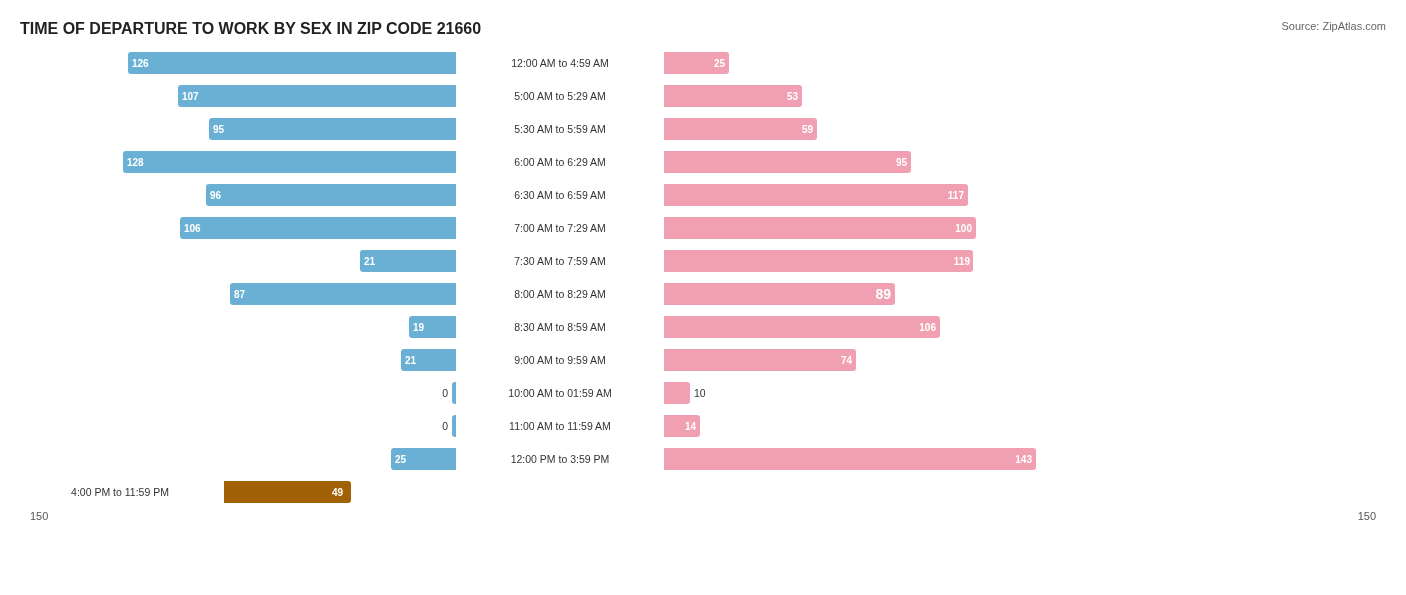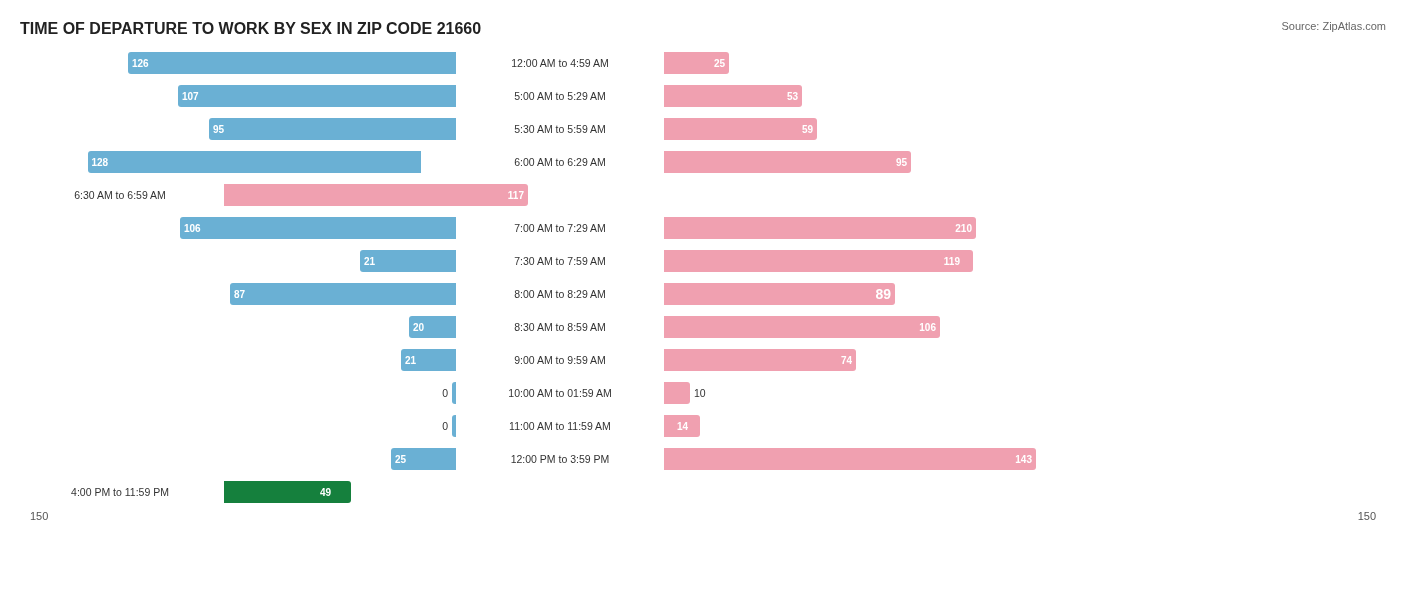--- a/index.html
+++ b/index.html
@@ -148,68 +148,74 @@
         </div>
         <div class="label-center" style="width: 200px; text-align: center; font-size: 10.5px; color: rgb(51, 51, 51); flex-shrink: 0; padding: 0px 4px;">5:30 AM to 5:59 AM</div>
         <div style="width: 440px; display: flex; align-items: center; justify-content: flex-start; padding-left: 4px;">
           <div class="bar-female" style="background: rgb(240, 160, 176); height: 22px; width: 153px; border-radius: 0px 3px 3px 0px; display: flex; align-items: center; justify-content: flex-end; padding-right: 4px; flex-shrink: 0;">
             <span style="font-size: 10px; color: rgb(255, 255, 255); font-weight: bold;">59</span>
           </div>
           <span style="font-size: 10.5px; color: rgb(51, 51, 51); margin-left: 4px; min-width: 28px;"></span>
         </div>
       </div>
       <div class="bar-row" style="display: flex; align-items: center; margin-bottom: 3px; height: 30px;">
-        <div class="left-section" style="width: 440px; display: flex; align-items: center; justify-content: center; position: relative; padding-right: 4px;">
+        <div class="left-section" style="width: 440px; display: flex; align-items: center; justify-content: flex-end; position: relative; padding-right: 4px;">
           <span style="font-size: 10.5px; color: rgb(51, 51, 51); margin-right: 4px; min-width: 28px; text-align: right;"></span>
           <div class="bar-male" style="background: rgb(106, 176, 212); height: 22px; width: 333px; border-radius: 3px 0px 0px 3px; display: flex; align-items: center; justify-content: flex-start; padding-left: 4px; flex-shrink: 0;">
             <span style="font-size: 10px; color: rgb(255, 255, 255); font-weight: bold;">128</span>
           </div>
         </div>
         <div class="label-center" style="width: 200px; text-align: center; font-size: 10.5px; color: rgb(51, 51, 51); flex-shrink: 0; padding: 0px 4px;">6:00 AM to 6:29 AM</div>
         <div style="width: 440px; display: flex; align-items: center; justify-content: flex-start; padding-left: 4px;">
           <div class="bar-female" style="background: rgb(240, 160, 176); height: 22px; width: 247px; border-radius: 0px 3px 3px 0px; display: flex; align-items: center; justify-content: flex-end; padding-right: 4px; flex-shrink: 0;">
             <span style="font-size: 10px; color: rgb(255, 255, 255); font-weight: bold;">95</span>
           </div>
           <span style="font-size: 10.5px; color: rgb(51, 51, 51); margin-left: 4px; min-width: 28px;"></span>
         </div>
       </div>
       <div class="bar-row" style="display: flex; align-items: center; margin-bottom: 3px; height: 30px;">
+        <div class="left-section" style="width: 440px; display: flex; align-items: center; justify-content: flex-end; position: relative; padding-right: 4px;">
+          <span style="font-size: 10.5px; color: rgb(51, 51, 51); margin-right: 4px; min-width: 28px; text-align: right;"></span>
+          <div class="bar-male" style="background: rgb(106, 176, 212); height: 22px; width: 250px; border-radius: 3px 0px 0px 3px; display: flex; align-items: center; justify-content: flex-start; padding-left: 4px; flex-shrink: 0;">
+            <span style="font-size: 10px; color: rgb(255, 255, 255); font-weight: bold;">96</span>
+          </div>
+        </div>
         <div class="label-center" style="width: 200px; text-align: center; font-size: 10.5px; color: rgb(51, 51, 51); flex-shrink: 0; padding: 0px 4px;">6:30 AM to 6:59 AM</div>
         <div style="width: 440px; display: flex; align-items: center; justify-content: flex-start; padding-left: 4px;">
           <div class="bar-female" style="background: rgb(240, 160, 176); height: 22px; width: 304px; border-radius: 0px 3px 3px 0px; display: flex; align-items: center; justify-content: flex-end; padding-right: 4px; flex-shrink: 0;">
             <span style="font-size: 10px; color: rgb(255, 255, 255); font-weight: bold;">117</span>
           </div>
           <span style="font-size: 10.5px; color: rgb(51, 51, 51); margin-left: 4px; min-width: 28px;"></span>
         </div>
       </div>
       <div class="bar-row" style="display: flex; align-items: center; margin-bottom: 3px; height: 30px;">
         <div class="left-section" style="width: 440px; display: flex; align-items: center; justify-content: flex-end; position: relative; padding-right: 4px;">
           <span style="font-size: 10.5px; color: rgb(51, 51, 51); margin-right: 4px; min-width: 28px; text-align: right;"></span>
           <div class="bar-male" style="background: rgb(106, 176, 212); height: 22px; width: 276px; border-radius: 3px 0px 0px 3px; display: flex; align-items: center; justify-content: flex-start; padding-left: 4px; flex-shrink: 0;">
             <span style="font-size: 10px; color: rgb(255, 255, 255); font-weight: bold;">106</span>
           </div>
         </div>
         <div class="label-center" style="width: 200px; text-align: center; font-size: 10.5px; color: rgb(51, 51, 51); flex-shrink: 0; padding: 0px 4px;">7:00 AM to 7:29 AM</div>
         <div style="width: 440px; display: flex; align-items: center; justify-content: flex-start; padding-left: 4px;">
           <div class="bar-female" style="background: rgb(240, 160, 176); height: 22px; width: 312px; border-radius: 0px 3px 3px 0px; display: flex; align-items: center; justify-content: flex-end; padding-right: 4px; flex-shrink: 0;">
-            <span style="font-size: 10px; color: rgb(255, 255, 255); font-weight: bold;">210</span>
+            <span style="font-size: 10px; color: rgb(255, 255, 255); font-weight: bold;">100</span>
           </div>
           <span style="font-size: 10.5px; color: rgb(51, 51, 51); margin-left: 4px; min-width: 28px;"></span>
         </div>
       </div>
       <div class="bar-row" style="display: flex; align-items: center; margin-bottom: 3px; height: 30px;">
         <div class="left-section" style="width: 440px; display: flex; align-items: center; justify-content: flex-end; position: relative; padding-right: 4px;">
           <span style="font-size: 10.5px; color: rgb(51, 51, 51); margin-right: 4px; min-width: 28px; text-align: right;"></span>
           <div class="bar-male" style="background: rgb(106, 176, 212); height: 22px; width: 96px; border-radius: 3px 0px 0px 3px; display: flex; align-items: center; justify-content: flex-start; padding-left: 4px; flex-shrink: 0;">
             <span style="font-size: 10px; color: rgb(255, 255, 255); font-weight: bold;">21</span>
           </div>
         </div>
         <div class="label-center" style="width: 200px; text-align: center; font-size: 10.5px; color: rgb(51, 51, 51); flex-shrink: 0; padding: 0px 4px;">7:30 AM to 7:59 AM</div>
         <div style="width: 440px; display: flex; align-items: center; justify-content: flex-start; padding-left: 4px;">
-          <div class="bar-female" style="background: rgb(240, 160, 176); height: 22px; width: 309px; border-radius: 0px 3px 3px 0px; display: flex; align-items: center; justify-content: flex-end; padding-right: 13px; flex-shrink: 0;">
+          <div class="bar-female" style="background: rgb(240, 160, 176); height: 22px; width: 309px; border-radius: 0px 3px 3px 0px; display: flex; align-items: center; justify-content: flex-end; padding-right: 3px; flex-shrink: 0;">
             <span style="font-size: 10px; color: rgb(255, 255, 255); font-weight: bold;">119</span>
           </div>
           <span style="font-size: 10.5px; color: rgb(51, 51, 51); margin-left: 4px; min-width: 28px;"></span>
         </div>
       </div>
       <div class="bar-row" style="display: flex; align-items: center; margin-bottom: 3px; height: 30px;">
         <div class="left-section" style="width: 440px; display: flex; align-items: center; justify-content: flex-end; position: relative; padding-right: 4px;">
           <span style="font-size: 10.5px; color: rgb(51, 51, 51); margin-right: 4px; min-width: 28px; text-align: right;"></span>
           <div class="bar-male" style="background: rgb(106, 176, 212); height: 22px; width: 226px; border-radius: 3px 0px 0px 3px; display: flex; align-items: center; justify-content: flex-start; padding-left: 4px; flex-shrink: 0;">
             <span style="font-size: 10px; color: rgb(255, 255, 255); font-weight: bold;">87</span>
@@ -220,21 +226,21 @@
           <div class="bar-female" style="background: rgb(240, 160, 176); height: 22px; width: 231px; border-radius: 0px 3px 3px 0px; display: flex; align-items: center; justify-content: flex-end; padding-right: 4px; flex-shrink: 0;">
             <span style="font-size: 14px; color: rgb(255, 255, 255); font-weight: bold;">89</span>
           </div>
           <span style="font-size: 10.5px; color: rgb(51, 51, 51); margin-left: 4px; min-width: 28px;"></span>
         </div>
       </div>
       <div class="bar-row" style="display: flex; align-items: center; margin-bottom: 3px; height: 30px;">
         <div class="left-section" style="width: 440px; display: flex; align-items: center; justify-content: flex-end; position: relative; padding-right: 4px;">
           <span style="font-size: 10.5px; color: rgb(51, 51, 51); margin-right: 4px; min-width: 28px; text-align: right;"></span>
           <div class="bar-male" style="background: rgb(106, 176, 212); height: 22px; width: 47px; border-radius: 3px 0px 0px 3px; display: flex; align-items: center; justify-content: flex-start; padding-left: 4px; flex-shrink: 0;">
-            <span style="font-size: 10px; color: rgb(255, 255, 255); font-weight: bold;">20</span>
+            <span style="font-size: 10px; color: rgb(255, 255, 255); font-weight: bold;">19</span>
           </div>
         </div>
         <div class="label-center" style="width: 200px; text-align: center; font-size: 10.5px; color: rgb(51, 51, 51); flex-shrink: 0; padding: 0px 4px;">8:30 AM to 8:59 AM</div>
         <div style="width: 440px; display: flex; align-items: center; justify-content: flex-start; padding-left: 4px;">
           <div class="bar-female" style="background: rgb(240, 160, 176); height: 22px; width: 276px; border-radius: 0px 3px 3px 0px; display: flex; align-items: center; justify-content: flex-end; padding-right: 4px; flex-shrink: 0;">
             <span style="font-size: 10px; color: rgb(255, 255, 255); font-weight: bold;">106</span>
           </div>
           <span style="font-size: 10.5px; color: rgb(51, 51, 51); margin-left: 4px; min-width: 28px;"></span>
         </div>
       </div>
@@ -264,21 +270,21 @@
           <span style="font-size: 10.5px; color: rgb(51, 51, 51); margin-left: 4px; min-width: 28px;">10</span>
         </div>
       </div>
       <div class="bar-row" style="display: flex; align-items: center; margin-bottom: 3px; height: 30px;">
         <div class="left-section" style="width: 440px; display: flex; align-items: center; justify-content: flex-end; position: relative; padding-right: 4px;">
           <span style="font-size: 10.5px; color: rgb(51, 51, 51); margin-right: 4px; min-width: 28px; text-align: right;">0</span>
           <div class="bar-male" style="background: rgb(106, 176, 212); height: 22px; width: 0px; border-radius: 3px 0px 0px 3px; display: flex; align-items: center; justify-content: flex-start; padding-left: 4px; flex-shrink: 0;"></div>
         </div>
         <div class="label-center" style="width: 200px; text-align: center; font-size: 10.5px; color: rgb(51, 51, 51); flex-shrink: 0; padding: 0px 4px;">11:00 AM to 11:59 AM</div>
         <div style="width: 440px; display: flex; align-items: center; justify-content: flex-start; padding-left: 4px;">
-          <div class="bar-female" style="background: rgb(240, 160, 176); height: 22px; width: 36px; border-radius: 0px 3px 3px 0px; display: flex; align-items: center; justify-content: flex-end; padding-right: 12px; flex-shrink: 0;">
+          <div class="bar-female" style="background: rgb(240, 160, 176); height: 22px; width: 36px; border-radius: 0px 3px 3px 0px; display: flex; align-items: center; justify-content: flex-end; padding-right: 4px; flex-shrink: 0;">
             <span style="font-size: 10px; color: rgb(255, 255, 255); font-weight: bold;">14</span>
           </div>
           <span style="font-size: 10.5px; color: rgb(51, 51, 51); margin-left: 4px; min-width: 28px;"></span>
         </div>
       </div>
       <div class="bar-row" style="display: flex; align-items: center; margin-bottom: 3px; height: 30px;">
         <div class="left-section" style="width: 440px; display: flex; align-items: center; justify-content: flex-end; position: relative; padding-right: 4px;">
           <span style="font-size: 10.5px; color: rgb(51, 51, 51); margin-right: 4px; min-width: 28px; text-align: right;"></span>
           <div class="bar-male" style="background: rgb(106, 176, 212); height: 22px; width: 65px; border-radius: 3px 0px 0px 3px; display: flex; align-items: center; justify-content: flex-start; padding-left: 4px; flex-shrink: 0;">
             <span style="font-size: 10px; color: rgb(255, 255, 255); font-weight: bold;">25</span>
@@ -288,21 +294,21 @@
         <div style="width: 440px; display: flex; align-items: flex-end; justify-content: flex-start; padding-left: 4px;">
           <div class="bar-female" style="background: rgb(240, 160, 176); height: 22px; width: 372px; border-radius: 0px 3px 3px 0px; display: flex; align-items: center; justify-content: flex-end; padding-right: 4px; flex-shrink: 0;">
             <span style="font-size: 10px; color: rgb(255, 255, 255); font-weight: bold;">143</span>
           </div>
           <span style="font-size: 10.5px; color: rgb(51, 51, 51); margin-left: 4px; min-width: 28px;"></span>
         </div>
       </div>
       <div class="bar-row" style="display: flex; align-items: center; margin-bottom: 3px; height: 30px;">
         <div class="label-center" style="width: 200px; text-align: center; font-size: 10.5px; color: rgb(51, 51, 51); flex-shrink: 0; padding: 0px 4px;">4:00 PM to 11:59 PM</div>
         <div style="width: 440px; display: flex; align-items: center; justify-content: flex-start; padding-left: 4px;">
-          <div class="bar-female" style="background: #15803d; height: 22px; width: 127px; border-radius: 0px 3px 3px 0px; display: flex; align-items: center; justify-content: flex-end; padding-right: 20px; flex-shrink: 0;">
+          <div class="bar-female" style="background: #a16207; height: 22px; width: 127px; border-radius: 0px 3px 3px 0px; display: flex; align-items: center; justify-content: flex-end; padding-right: 8px; flex-shrink: 0;">
             <span style="font-size: 10px; color: rgb(255, 255, 255); font-weight: bold;">49</span>
           </div>
           <span style="font-size: 10.5px; color: rgb(51, 51, 51); margin-left: 4px; min-width: 28px;"></span>
         </div>
       </div>
     </div>
 
 
   <div style="display:flex; justify-content:space-between; margin-top:2px; padding: 0 10px;">
     <span style="font-size:11px;color:#555;">150</span>

